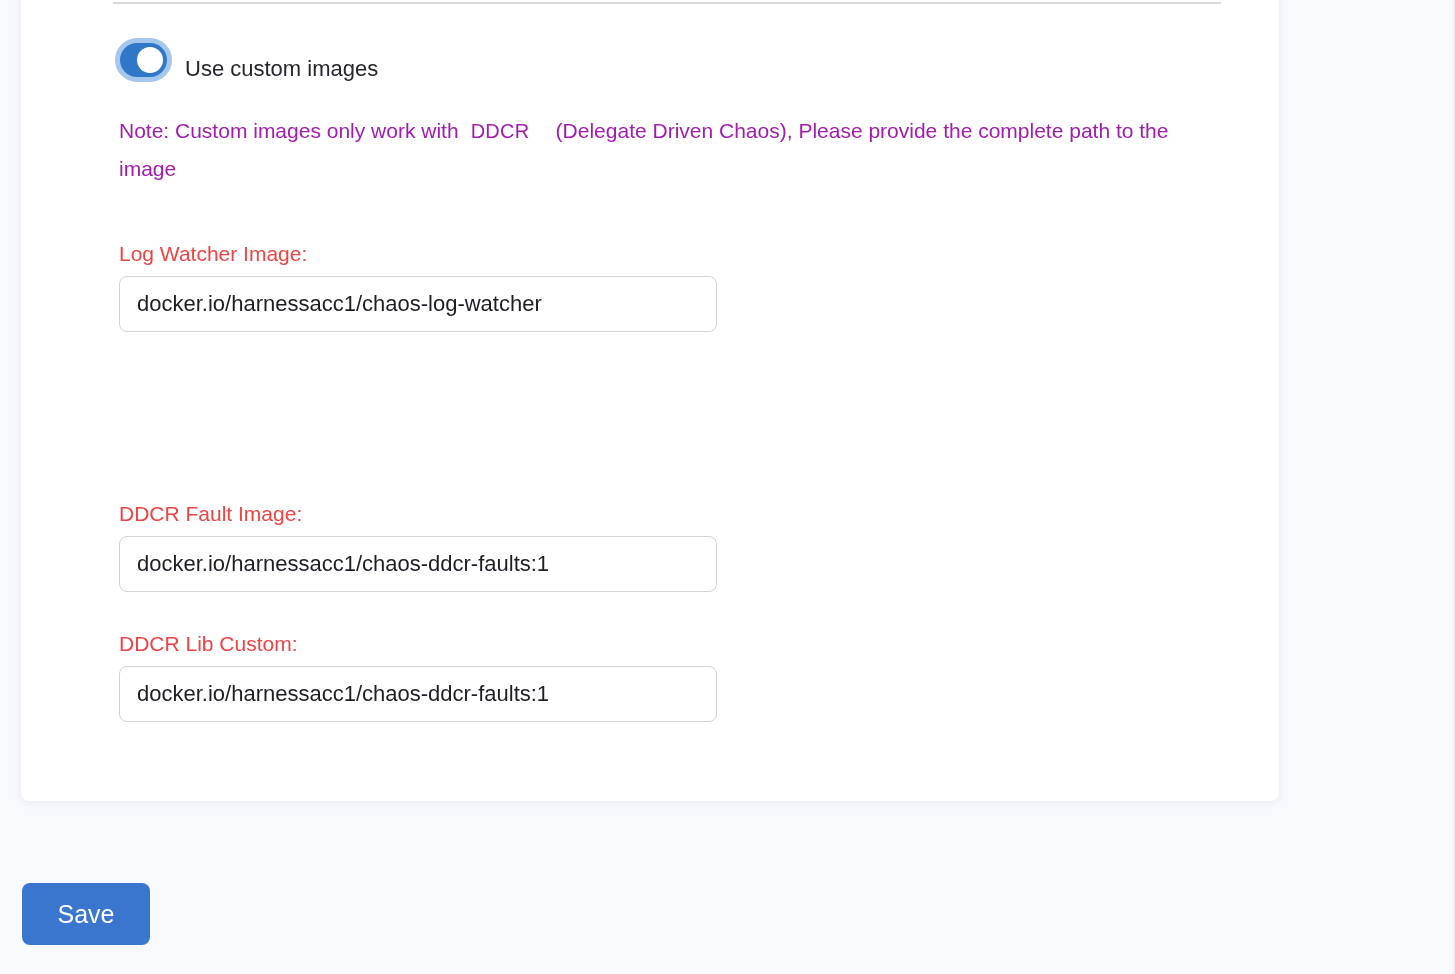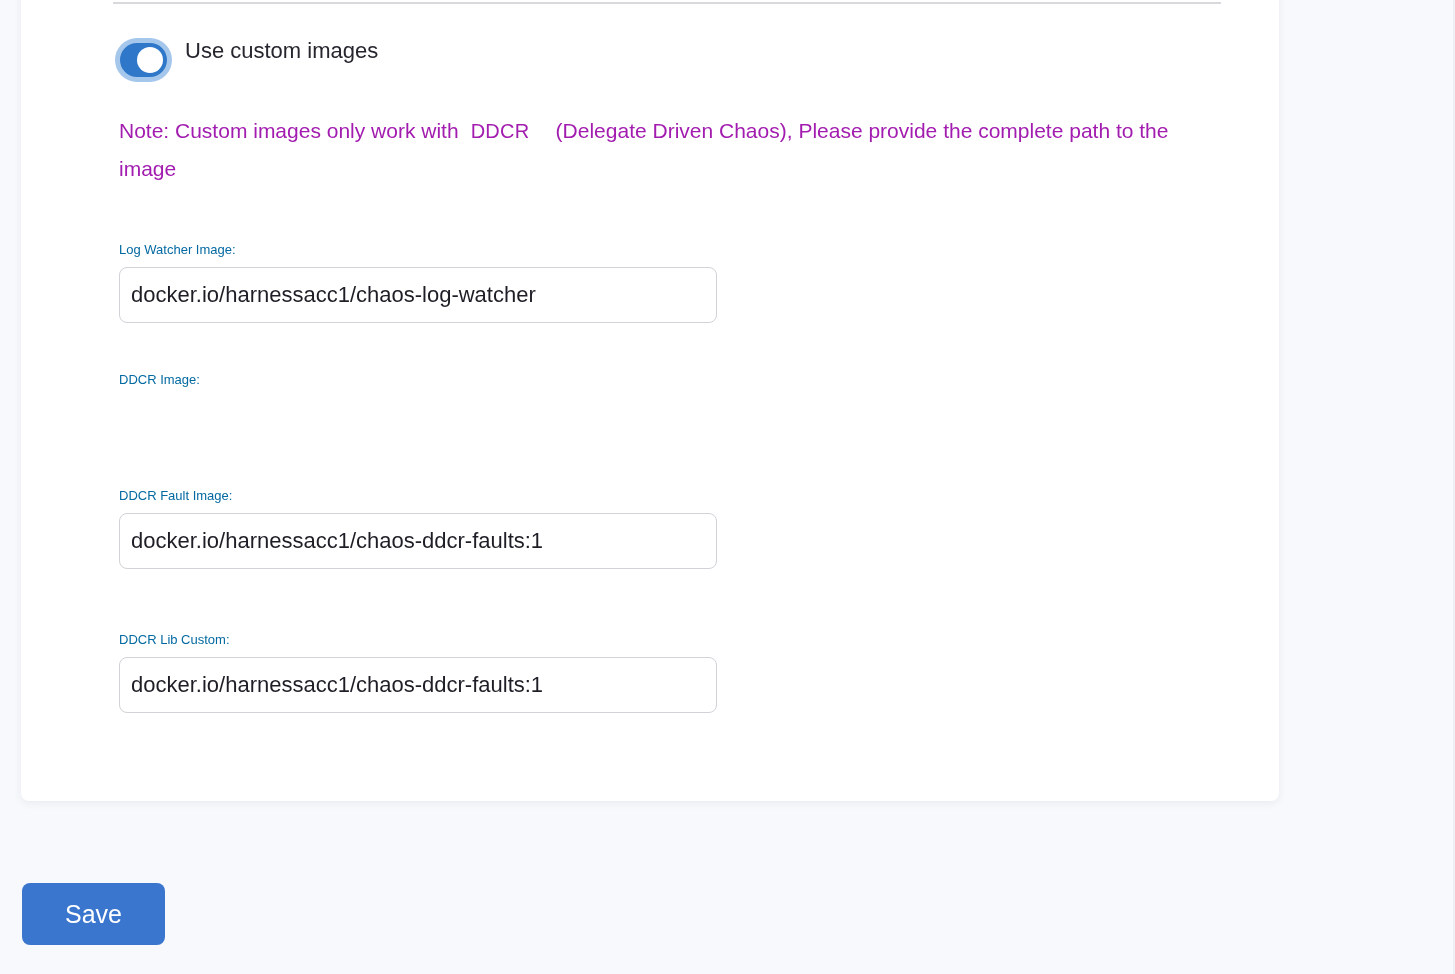--- a/index.html
+++ b/index.html
@@ -27,21 +27,21 @@
   .top-divider {
     position: absolute;
     left: 92px; top: 14px;
     width: 1108px; height: 2px;
     background: #d9d9dd;
   }
 
   .toggle-row {
     position: absolute;
     left: 94px; top: 50px;
-    display: flex; align-items: flex-start; gap: 13px;
+    display: flex; align-items: flex-end; gap: 13px;
   }
   .toggle {
     position: relative;
     width: 57px; height: 44px;
     border-radius: 22px;
     background: #a5c7ec;
     cursor: pointer;
     flex: 0 0 auto;
   }
   .toggle-track {
@@ -69,46 +69,46 @@
   }
   .note .code {
     margin: 0 26px 0 12px;
     font-size: 20px;
     letter-spacing: 0.3px;
   }
 
   .field-group { position: absolute; left: 98px; }
   .field-group.g1 { top: 254px; }
   .field-group.g2 { top: 384px; }
-  .field-group.g3 { top: 500px; }
+  .field-group.g3 { top: 514px; }
   .field-group.g4 { top: 644px; }
 
   .field-label {
     display: block;
-    font-size: 13px;
-    color: #0369a1;
+    font-size: 21px;
+    color: #ef4444;
     margin-bottom: 10px;
   }
   .field-input {
     display: block;
     width: 598px; height: 56px;
     border: 1px solid #d2d2d8;
     border-radius: 8px;
     background: #ffffff;
-    padding: 0 14px 0 11px;
+    padding: 0 14px 0 17px;
     font-family: "Liberation Sans", "DejaVu Sans", sans-serif;
     font-size: 22px;
     color: #1e1e26;
     outline: none;
   }
 
   .save-button {
     position: absolute;
     left: 22px; top: 883px;
-    width: 143px; height: 62px;
+    width: 128px; height: 62px;
     border: none;
     border-radius: 8px;
     background: #3b76ce;
     color: #ffffff;
     font-family: "Liberation Sans", "DejaVu Sans", sans-serif;
     font-size: 25px;
     cursor: pointer;
   }
 </style>
 </head>
@@ -128,21 +128,20 @@
   </div>
 
   <div class="note"><span>Note: Custom images only work with</span><span class="code">DDCR</span><span>(Delegate Driven Chaos), Please provide the complete path to the image</span></div>
 
   <div class="field-group g1">
     <label class="field-label">Log Watcher Image:</label>
     <input class="field-input" type="text" value="docker.io/harnessacc1/chaos-log-watcher" style="">
   </div>
 
   <div class="field-group g2">
-    <label class="field-label">DDCR Image:</label>
   </div>
 
   <div class="field-group g3">
     <label class="field-label">DDCR Fault Image:</label>
     <input class="field-input" type="text" value="docker.io/harnessacc1/chaos-ddcr-faults:1" style="">
   </div>
 
   <div class="field-group g4">
     <label class="field-label">DDCR Lib Custom:</label>
     <input class="field-input" type="text" value="docker.io/harnessacc1/chaos-ddcr-faults:1" style="">

